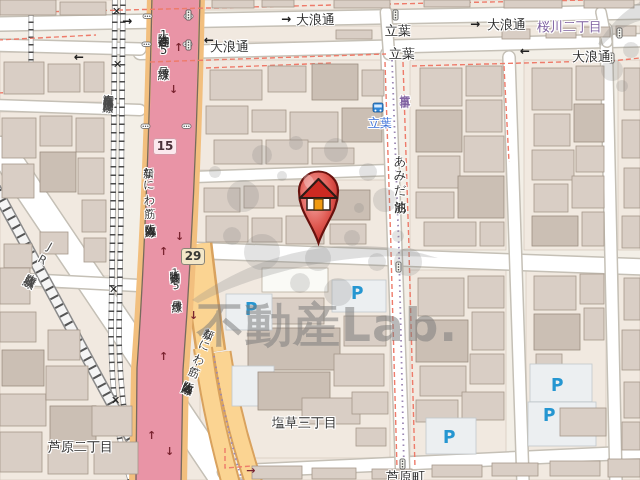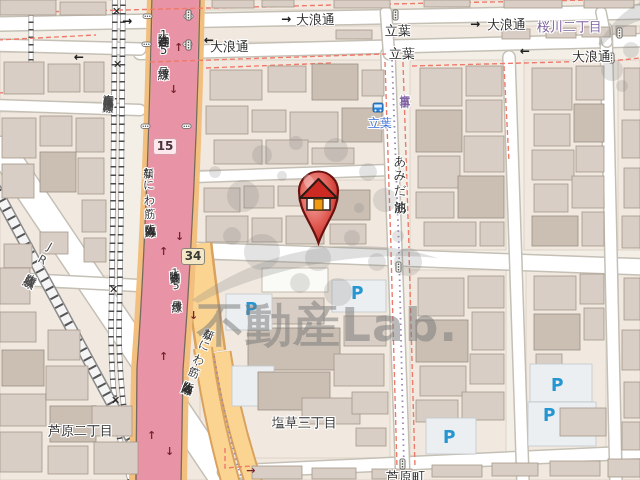--- a/index.html
+++ b/index.html
@@ -412,33 +412,33 @@
   <div class="lbl" style="left:296px;top:13px">大浪通</div>
   <div class="lbl" style="left:487px;top:18px">大浪通</div>
   <div class="lbl" style="left:572px;top:50px">大浪通</div>
 
   <div class="lbl purple" style="left:537px;top:20px">桜川二丁目</div>
   <div class="lbl" style="left:385px;top:24px">立葉</div>
   <div class="lbl" style="left:389px;top:47px">立葉</div>
   <div class="lbl blue" style="left:368px;top:117px">立葉</div>
   <div class="lbl v purple small" style="left:398px;top:86px">塩草三丁目</div>
   <div class="lbl v" style="left:393px;top:147px;font-size:12px">あみだ池筋</div>
-  <div class="lbl" style="left:48px;top:424px">芦原二丁目</div>
+  <div class="lbl" style="left:48px;top:440px">芦原二丁目</div>
   <div class="lbl" style="left:272px;top:416px">塩草三丁目</div>
   <div class="lbl" style="left:386px;top:470px">芦原町</div>
 
   <div class="lbl v small" style="left:157px;top:24px;font-size:11.5px">阪神高速15号堺線</div>
   <div class="lbl v small" style="left:169px;top:262px;font-size:10.5px;transform:rotate(-4deg)">阪神高速15号堺線</div>
   <div class="lbl v small" style="left:142px;top:158px;transform:rotate(-2deg)">新なにわ筋;大阪臨海線</div>
   <div class="lbl v small" style="left:196px;top:318px;transform:rotate(21deg)">新なにわ筋;大阪臨海線</div>
   <div class="lbl v small" style="left:102px;top:85px;transform:rotate(3deg);color:#4a4a4a">南海電気鉄道汐見橋線</div>
   <div class="lbl v small" style="left:38px;top:238px;transform:rotate(29deg);color:#4a4a4a;font-size:11.5px">JR大阪環状線</div>
 
   <div class="shield shield15" style="left:153px;top:138px">15</div>
-  <div class="shield shield29" style="left:181px;top:248px">34</div>
+  <div class="shield shield29" style="left:181px;top:248px">29</div>
 
   <div class="lbl pk" style="left:245px;top:300px">P</div>
   <div class="lbl pk" style="left:351px;top:284px">P</div>
   <div class="lbl pk" style="left:443px;top:428px">P</div>
   <div class="lbl pk" style="left:551px;top:376px">P</div>
   <div class="lbl pk" style="left:543px;top:406px">P</div>
 
   <div class="lbl arrow" style="left:281px;top:13px">→</div>
   <div class="lbl arrow" style="left:204px;top:34px">←</div>
   <div class="lbl arrow" style="left:470px;top:18px">→</div>

